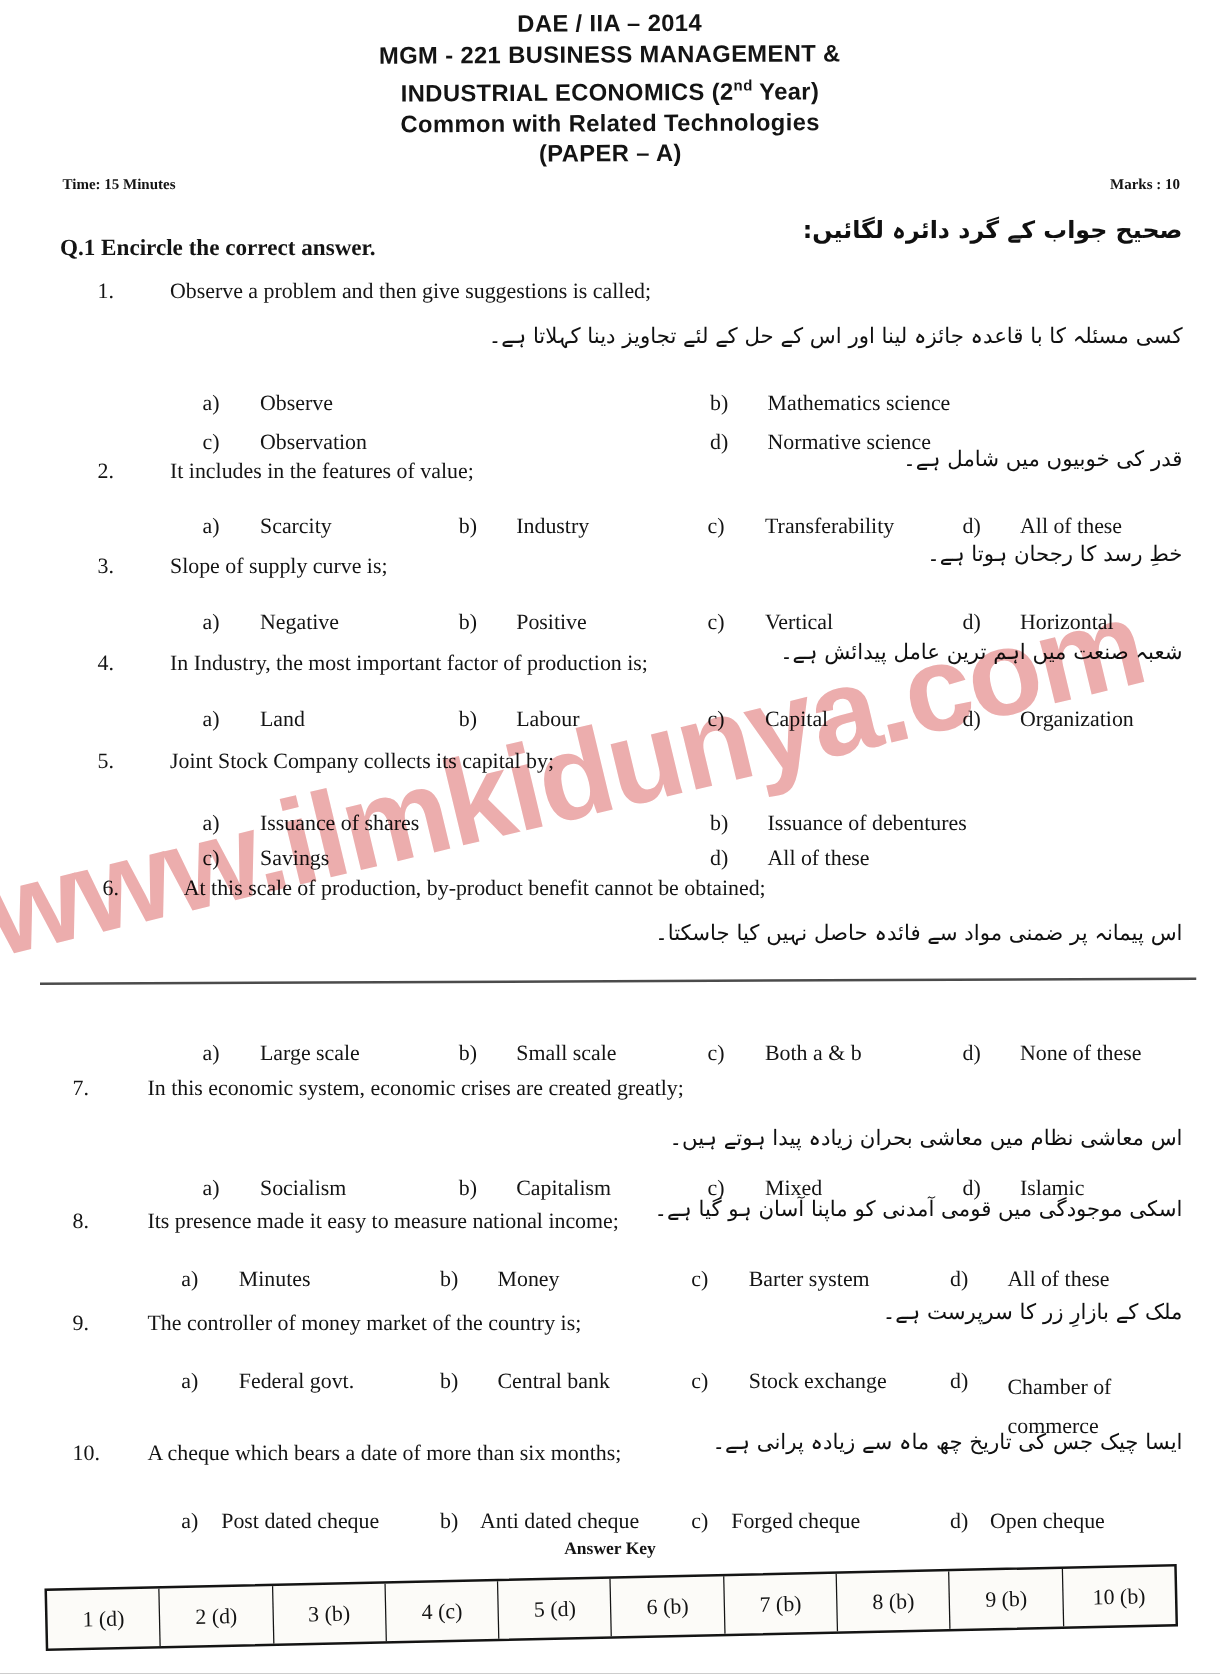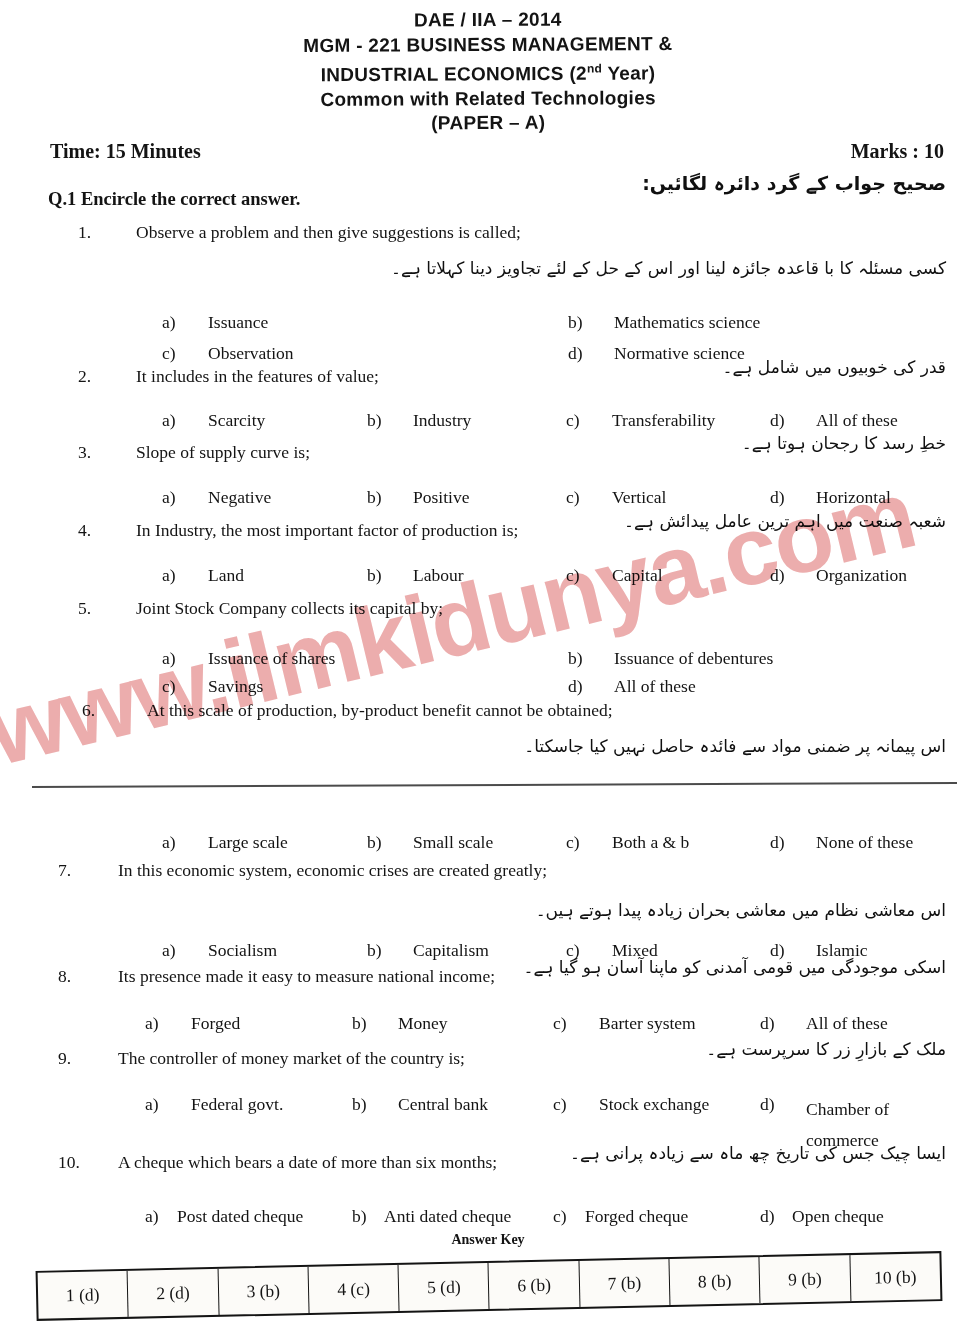--- a/index.html
+++ b/index.html
@@ -19,21 +19,21 @@
     font-family:"Liberation Sans", sans-serif;
     font-weight:bold;font-size:19px;line-height:24.5px;
     letter-spacing:.3px;
     transform:rotate(-0.3deg);
   }
   .header sup{font-size:12px;}
   
   .meta-row{
     position:absolute;top:140px;left:50px;right:32px;
     display:flex;justify-content:space-between;
-    font-weight:bold;font-size:20px;
+    font-weight:bold;font-size:12px;
   }
   .instr-row{
     position:absolute;top:172px;left:48px;right:30px;
     display:flex;justify-content:space-between;align-items:flex-start;
   }
   .instr-en{font-weight:bold;font-size:18.5px;padding-top:17px;}
   .urdu{
     font-family:"DejaVu Sans", sans-serif;
     font-size:17px;direction:rtl;unicode-bidi:isolate;
     color:#101010;
@@ -128,21 +128,21 @@
 
   <div class="q q1">
     <div class="q-row">
       <span class="q-num">1.</span>
       <span class="q-text">Observe a problem and then give suggestions is called;</span>
     </div>
     <div class="urdu q-ur-line">کسی مسئلہ کا با قاعدہ جائزہ لینا اور اس کے حل کے لئے تجاویز دینا کہلاتا ہے۔</div>
     <div class="opts two r1">
       <span class="opt pa">
           <span class="ol">a)</span>
-          <span class="ot">Issuance</span>
+          <span class="ot">Observe</span>
         </span>
       <span class="opt pb">
           <span class="ol">b)</span>
           <span class="ot">Mathematics science</span>
         </span>
     </div>
     <div class="opts two r2">
       <span class="opt pc">
           <span class="ol">c)</span>
           <span class="ot">Observation</span>
@@ -313,21 +313,21 @@
 
   <div class="q q8 late shift">
     <div class="q-row">
       <span class="q-num">8.</span>
       <span class="q-text">Its presence made it easy to measure national income;</span>
       <span class="urdu q-ur-inline">اسکی موجودگی میں قومی آمدنی کو ماپنا آسان ہو گیا ہے۔</span>
     </div>
     <div class="opts">
       <span class="opt pa">
           <span class="ol">a)</span>
-          <span class="ot">Forged</span>
+          <span class="ot">Minutes</span>
         </span>
       <span class="opt pb">
           <span class="ol">b)</span>
           <span class="ot">Money</span>
         </span>
       <span class="opt pc">
           <span class="ol">c)</span>
           <span class="ot">Barter system</span>
         </span>
       <span class="opt pd">

